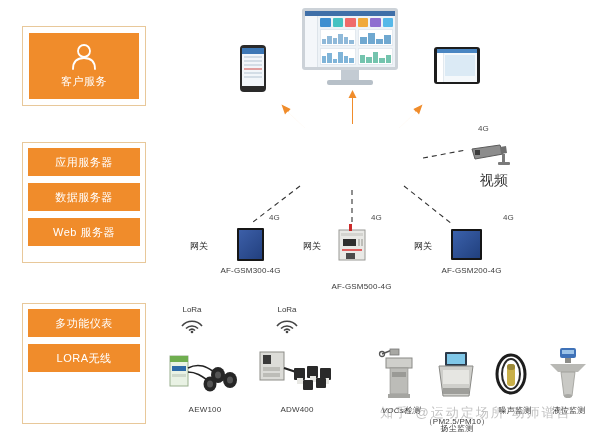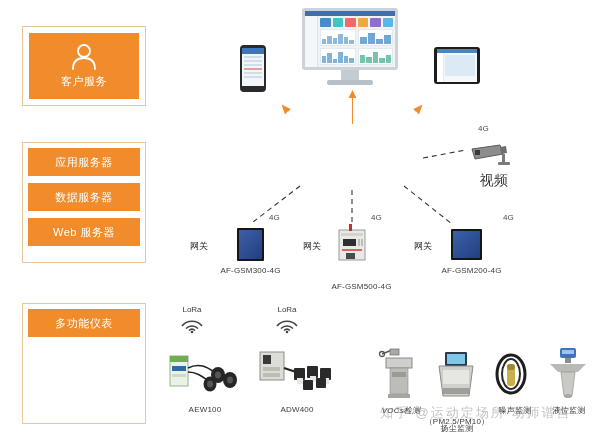--- a/index.html
+++ b/index.html
@@ -149,20 +149,21 @@
   </div>
 
   <div class="panel" id="panel-servers">
     <div class="obox stack-box">应用服务器</div>
     <div class="obox stack-box">数据服务器</div>
     <div class="obox stack-box">Web 服务器</div>
   </div>
 
   <div class="panel" id="panel-devices">
     <div class="obox stack-box">多功能仪表</div>
+    <div class="obox stack-box">LORA无线</div>
   </div>
 
   <div class="dev" id="monitor">
     <div class="mon-screen">
       <div class="mon-top"></div>
       <div class="mon-body">
         <div class="mon-side"></div>
         <div class="mon-main">
           <div class="tiles">
             <div class="tile" style="background:#3f8fd0"></div>

